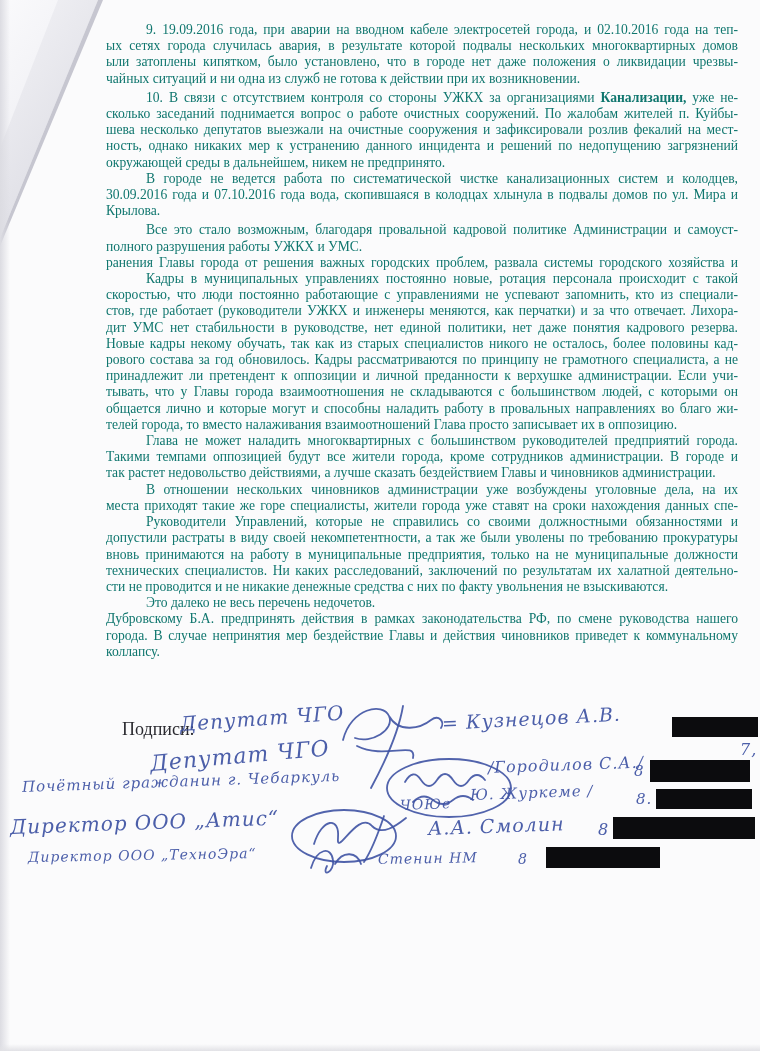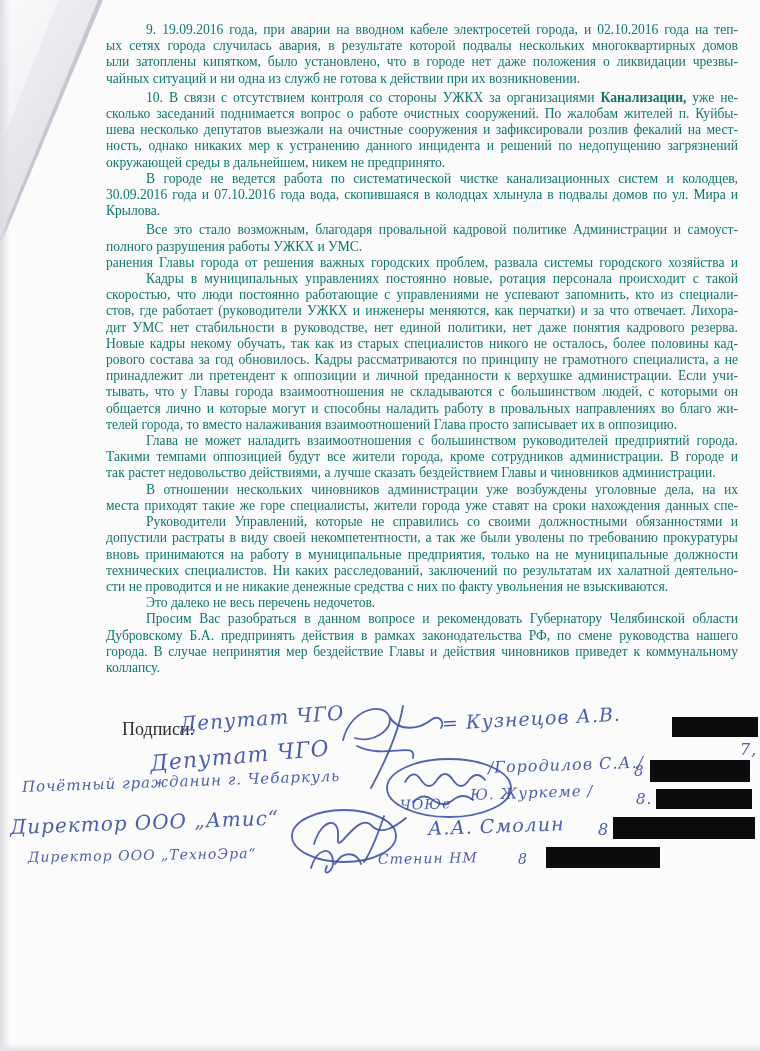--- a/index.html
+++ b/index.html
@@ -87,40 +87,39 @@
         <div class="line"><span>стов, где работает (руководители УЖКХ и инженеры меняются, как перчатки) и за что отвечает. Лихора-</span></div>
         <div class="line"><span>дит УМС нет стабильности в руководстве, нет единой политики, нет даже понятия кадрового резерва.</span></div>
         <div class="line"><span>Новые кадры некому обучать, так как из старых специалистов никого не осталось, более половины кад-</span></div>
         <div class="line"><span>рового состава за год обновилось. Кадры рассматриваются по принципу не грамотного специалиста, а не</span></div>
         <div class="line"><span>принадлежит ли претендент к оппозиции и личной преданности к верхушке администрации. Если учи-</span></div>
         <div class="line"><span>тывать, что у Главы города взаимоотношения не складываются с большинством людей, с которыми он</span></div>
         <div class="line"><span>общается лично и которые могут и способны наладить работу в провальных направлениях во благо жи-</span></div>
         <div class="line short"><span>телей города, то вместо налаживания взаимоотношений Глава просто записывает их в оппозицию.</span></div>
       </div>
       <div class="para">
-        <div class="line indent"><span>Глава не может наладить взаимоотношения с большинством руководителей предприятий города.</span></div>
+        <div class="line indent"><span>Глава не может наладить многоквартирных с большинством руководителей предприятий города.</span></div>
         <div class="line"><span>Такими темпами оппозицией будут все жители города, кроме сотрудников администрации. В городе и</span></div>
         <div class="line short"><span>так растет недовольство действиями, а лучше сказать бездействием Главы и чиновников администрации.</span></div>
       </div>
       <div class="para">
         <div class="line indent"><span>В отношении нескольких чиновников администрации уже возбуждены уголовные дела, на их</span></div>
         <div class="line"><span>места приходят такие же горе специалисты, жители города уже ставят на сроки нахождения данных спе-</span></div>
       </div>
       <div class="para">
         <div class="line indent"><span>Руководители Управлений, которые не справились со своими должностными обязанностями и</span></div>
         <div class="line"><span>допустили растраты в виду своей некомпетентности, а так же были уволены по требованию прокуратуры</span></div>
         <div class="line"><span>вновь принимаются на работу в муниципальные предприятия, только на не муниципальные должности</span></div>
         <div class="line"><span>технических специалистов. Ни каких расследований, заключений по результатам их халатной деятельно-</span></div>
         <div class="line short"><span>сти не проводится и не никакие денежные средства с них по факту увольнения не взыскиваются.</span></div>
       </div>
       <div class="para">
         <div class="line short indent"><span>Это далеко не весь перечень недочетов.</span></div>
       </div>
       <div class="para">
-        <div class="line indent"><span>Просим Вас  разобраться в данном вопросе и  рекомендовать Губернатору Челябинской области</span></div>
         <div class="line"><span>Дубровскому Б.А. предпринять действия в рамках законодательства РФ, по смене руководства нашего</span></div>
         <div class="line"><span>города. В случае непринятия мер бездействие Главы и действия чиновников приведет к коммунальному</span></div>
         <div class="line short"><span>коллапсу.</span></div>
       </div>
     </div>
 
   <div class="typed-label" style="left:122px;top:719px">Подписи:</div>
   <div id="sig-layer">
       <div class="hw" style="font-size: 20px; left: 180px; top: 712px; transform: rotate(-4deg);">Депутат ЧГО</div>
       <svg class="flourish" viewBox="0 0 118 92" preserveAspectRatio="none" xmlns="http://www.w3.org/2000/svg" style="width: 118px; height: 92px; left: 333px; top: 700px;">

